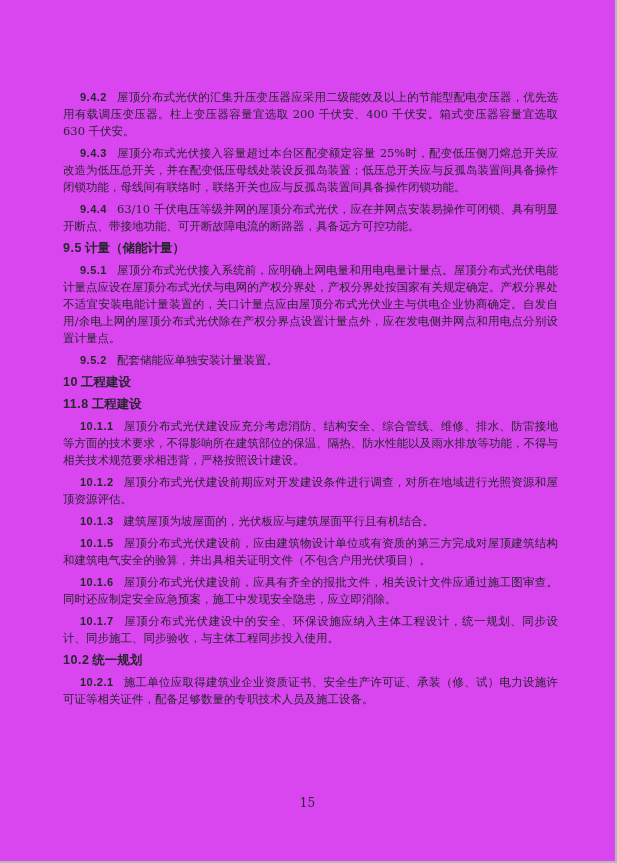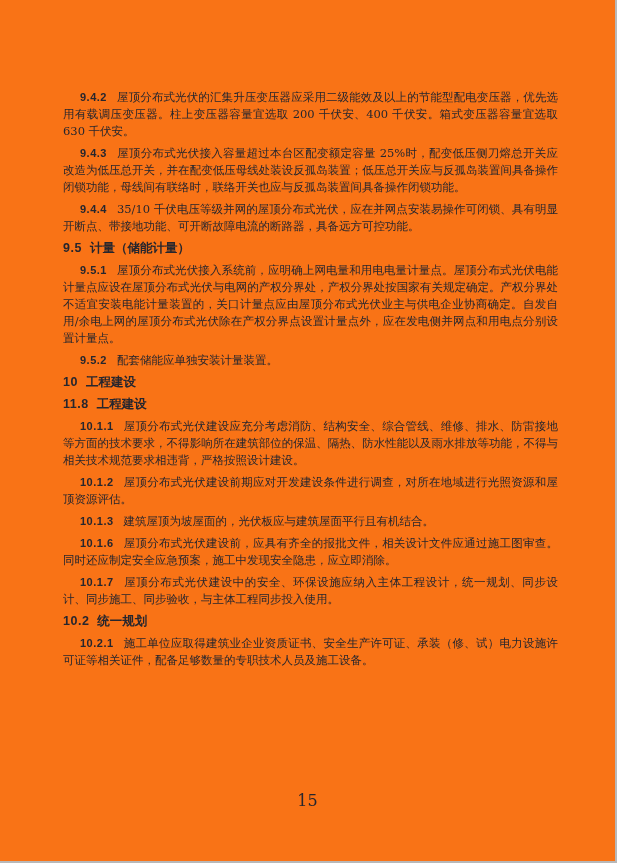--- a/index.html
+++ b/index.html
@@ -5,21 +5,21 @@
   html, body {
     margin: 0;
     padding: 0;
     background: #ffffff;
   }
   .page {
     position: relative;
     box-sizing: border-box;
     width: 617px;
     height: 863px;
-    background: #f97316;
+    background: #d946ef;
     border-right: 2px solid #b8b8b8;
     border-bottom: 2px solid #b8b8b8;
     padding: 84px 57px 0 63px;
     overflow: hidden;
     font-family: "DejaVu Serif", serif;
     color: #26262e;
   }
   .doc-body p {
     margin: 5px 0;
   }
@@ -43,48 +43,49 @@
     font-size: 12.5px;
     line-height: 17px;
     text-indent: 0;
     text-align: left;
   }
   .heading1 { margin: 16px 0 8px; }
   .heading2 { margin: 12px 0 7px; }
   .heading1 .num, .heading2 .num {
     font-weight: bold;
     letter-spacing: 0.5px;
-    margin-right: 8px;
+    margin-right: 3px;
   }
   .pagenum {
     position: absolute;
     left: 0;
     right: 0;
     bottom: 51px;
     text-align: center;
-    font-size: 16px;
+    font-size: 12px;
     color: #26262e;
     font-family: "DejaVu Serif", serif;
   }
 </style>
 </head>
 <body>
 
 <div class="page">
   <div class="doc-body">
       <p class="clause"><span class="num">9.4.2</span><span class="txt">屋顶分布式光伏的汇集升压变压器应采用二级能效及以上的节能型配电变压器，优先选用有载调压变压器。柱上变压器容量宜选取 200 千伏安、400 千伏安。箱式变压器容量宜选取 630 千伏安。</span></p>
       <p class="clause"><span class="num">9.4.3</span><span class="txt">屋顶分布式光伏接入容量超过本台区配变额定容量 25%时，配变低压侧刀熔总开关应改造为低压总开关，并在配变低压母线处装设反孤岛装置；低压总开关应与反孤岛装置间具备操作闭锁功能，母线间有联络时，联络开关也应与反孤岛装置间具备操作闭锁功能。</span></p>
-      <p class="clause"><span class="num">9.4.4</span><span class="txt">35/10 千伏电压等级并网的屋顶分布式光伏，应在并网点安装易操作可闭锁、具有明显开断点、带接地功能、可开断故障电流的断路器，具备远方可控功能。</span></p>
+      <p class="clause"><span class="num">9.4.4</span><span class="txt">63/10 千伏电压等级并网的屋顶分布式光伏，应在并网点安装易操作可闭锁、具有明显开断点、带接地功能、可开断故障电流的断路器，具备远方可控功能。</span></p>
       <p class="heading2"><span class="num">9.5</span><span class="txt">计量（储能计量）</span></p>
       <p class="clause"><span class="num">9.5.1</span><span class="txt">屋顶分布式光伏接入系统前，应明确上网电量和用电电量计量点。屋顶分布式光伏电能计量点应设在屋顶分布式光伏与电网的产权分界处，产权分界处按国家有关规定确定。产权分界处不适宜安装电能计量装置的，关口计量点应由屋顶分布式光伏业主与供电企业协商确定。自发自用/余电上网的屋顶分布式光伏除在产权分界点设置计量点外，应在发电侧并网点和用电点分别设置计量点。</span></p>
       <p class="clause"><span class="num">9.5.2</span><span class="txt">配套储能应单独安装计量装置。</span></p>
       <p class="heading1"><span class="num">10</span><span class="txt">工程建设</span></p>
       <p class="heading2"><span class="num">11.8</span><span class="txt">工程建设</span></p>
       <p class="clause"><span class="num">10.1.1</span><span class="txt">屋顶分布式光伏建设应充分考虑消防、结构安全、综合管线、维修、排水、防雷接地等方面的技术要求，不得影响所在建筑部位的保温、隔热、防水性能以及雨水排放等功能，不得与相关技术规范要求相违背，严格按照设计建设。</span></p>
       <p class="clause"><span class="num">10.1.2</span><span class="txt">屋顶分布式光伏建设前期应对开发建设条件进行调查，对所在地域进行光照资源和屋顶资源评估。</span></p>
       <p class="clause"><span class="num">10.1.3</span><span class="txt">建筑屋顶为坡屋面的，光伏板应与建筑屋面平行且有机结合。</span></p>
+      <p class="clause"><span class="num">10.1.5</span><span class="txt">屋顶分布式光伏建设前，应由建筑物设计单位或有资质的第三方完成对屋顶建筑结构和建筑电气安全的验算，并出具相关证明文件（不包含户用光伏项目）。</span></p>
       <p class="clause"><span class="num">10.1.6</span><span class="txt">屋顶分布式光伏建设前，应具有齐全的报批文件，相关设计文件应通过施工图审查。同时还应制定安全应急预案，施工中发现安全隐患，应立即消除。</span></p>
       <p class="clause"><span class="num">10.1.7</span><span class="txt">屋顶分布式光伏建设中的安全、环保设施应纳入主体工程设计，统一规划、同步设计、同步施工、同步验收，与主体工程同步投入使用。</span></p>
       <p class="heading2"><span class="num">10.2</span><span class="txt">统一规划</span></p>
       <p class="clause"><span class="num">10.2.1</span><span class="txt">施工单位应取得建筑业企业资质证书、安全生产许可证、承装（修、试）电力设施许可证等相关证件，配备足够数量的专职技术人员及施工设备。</span></p>
     </div>
   <div class="pagenum">15</div>
 </div>
 
 </body></html>

